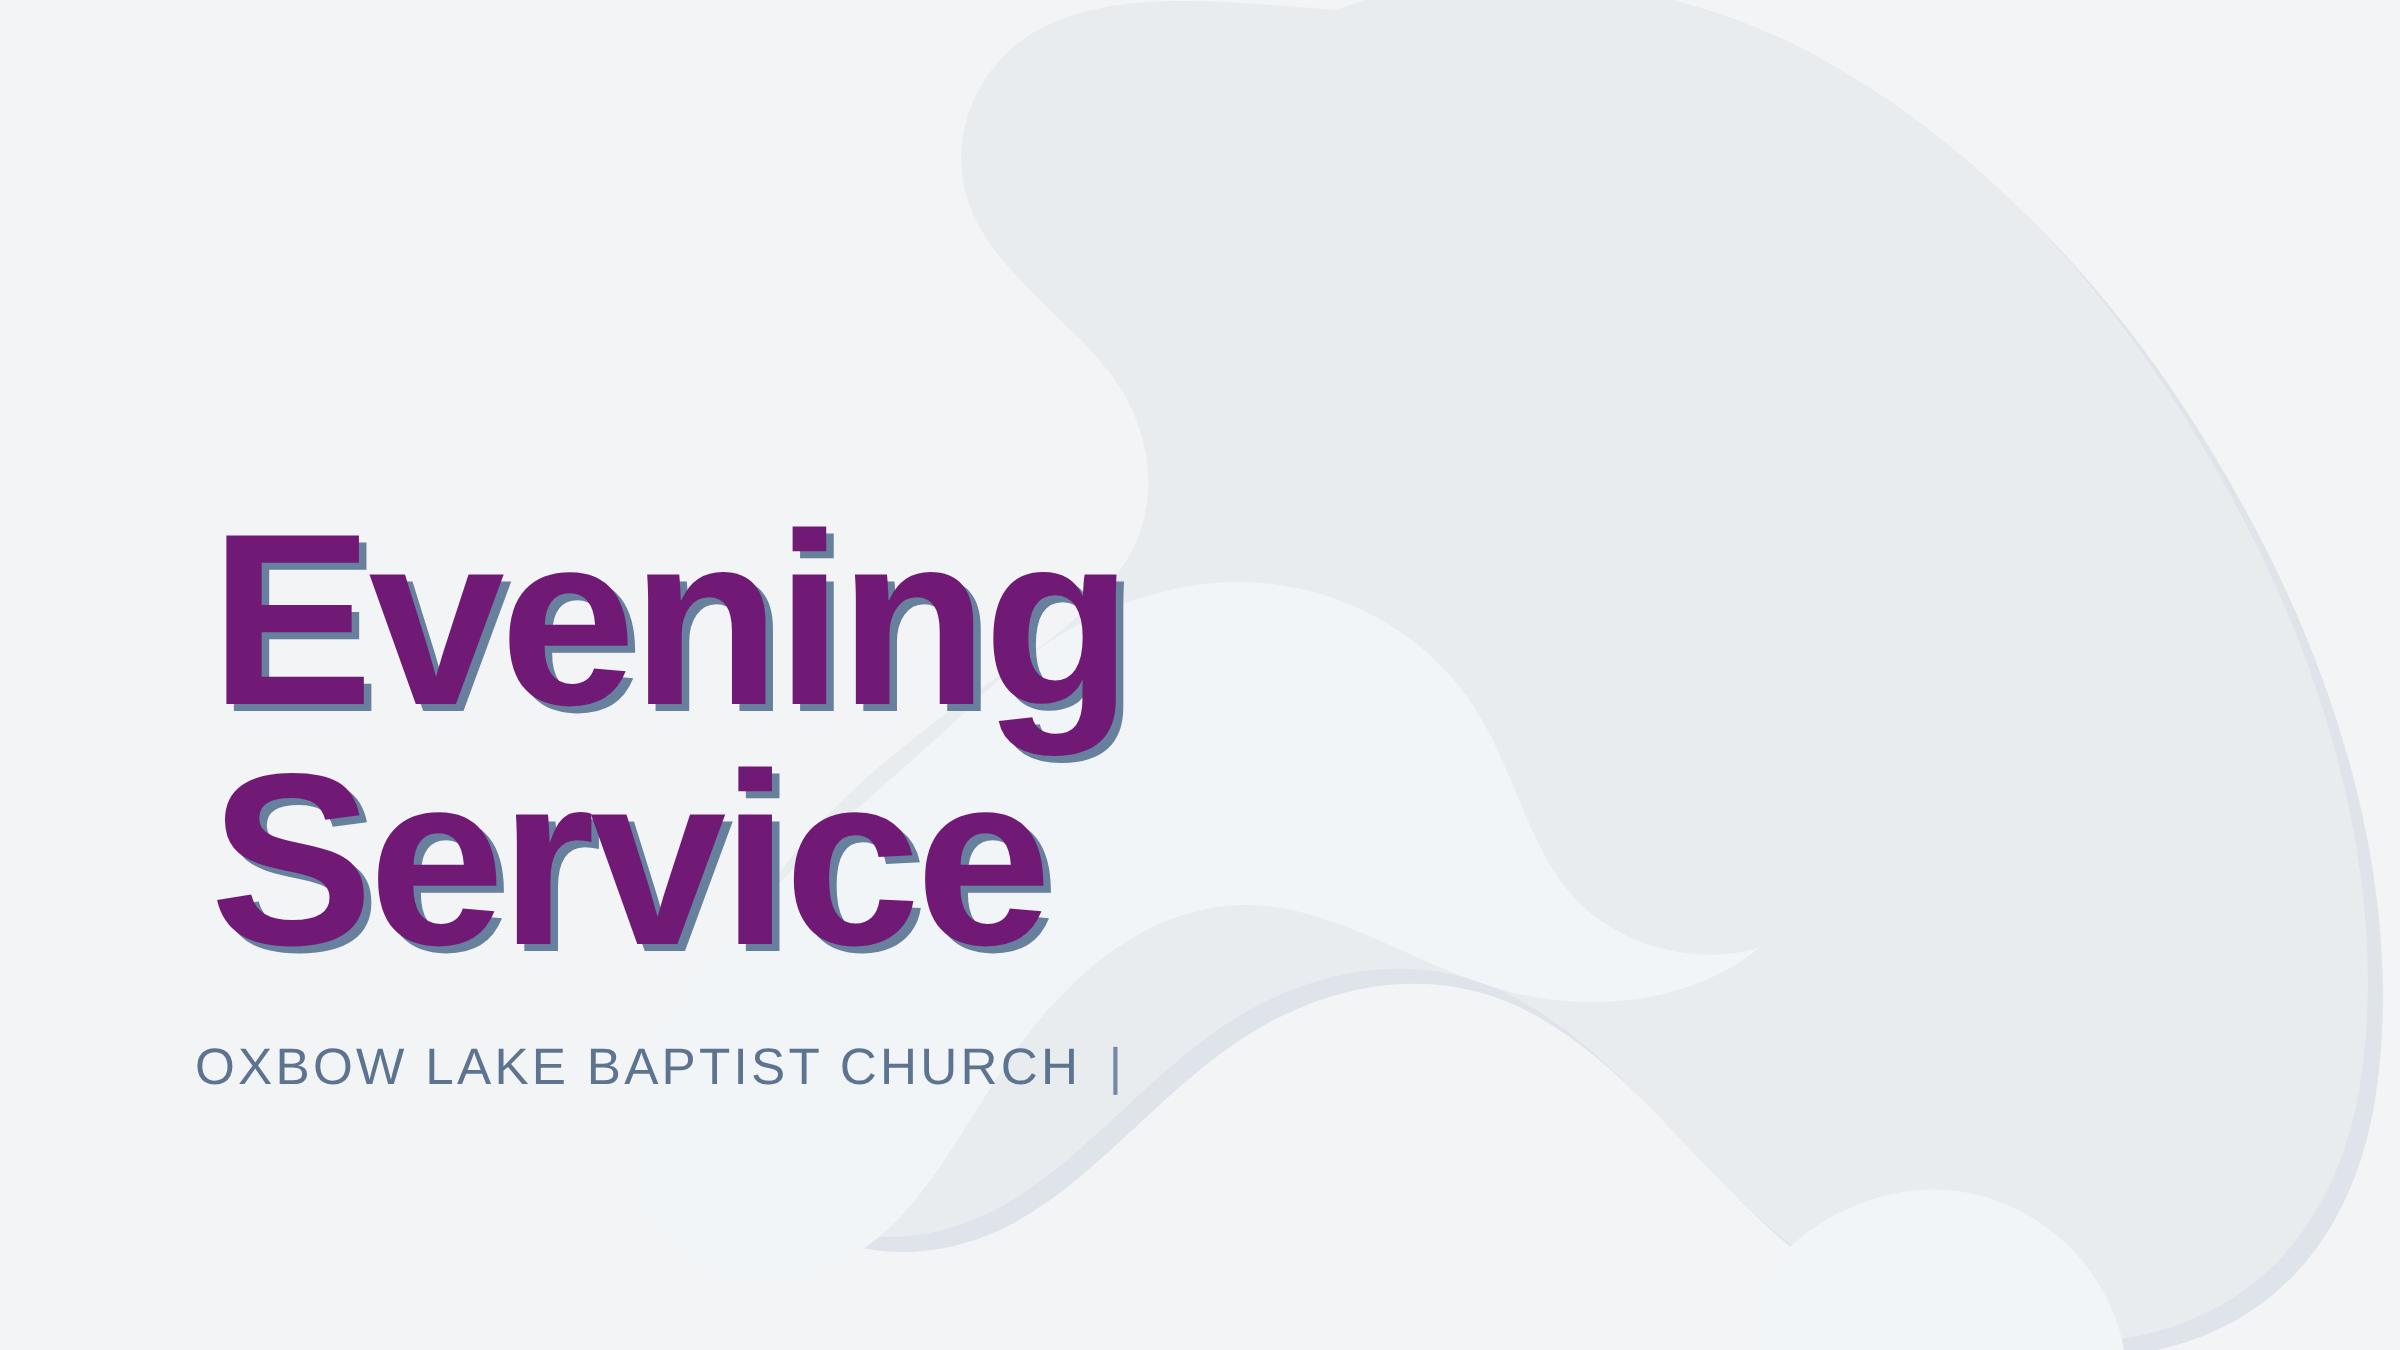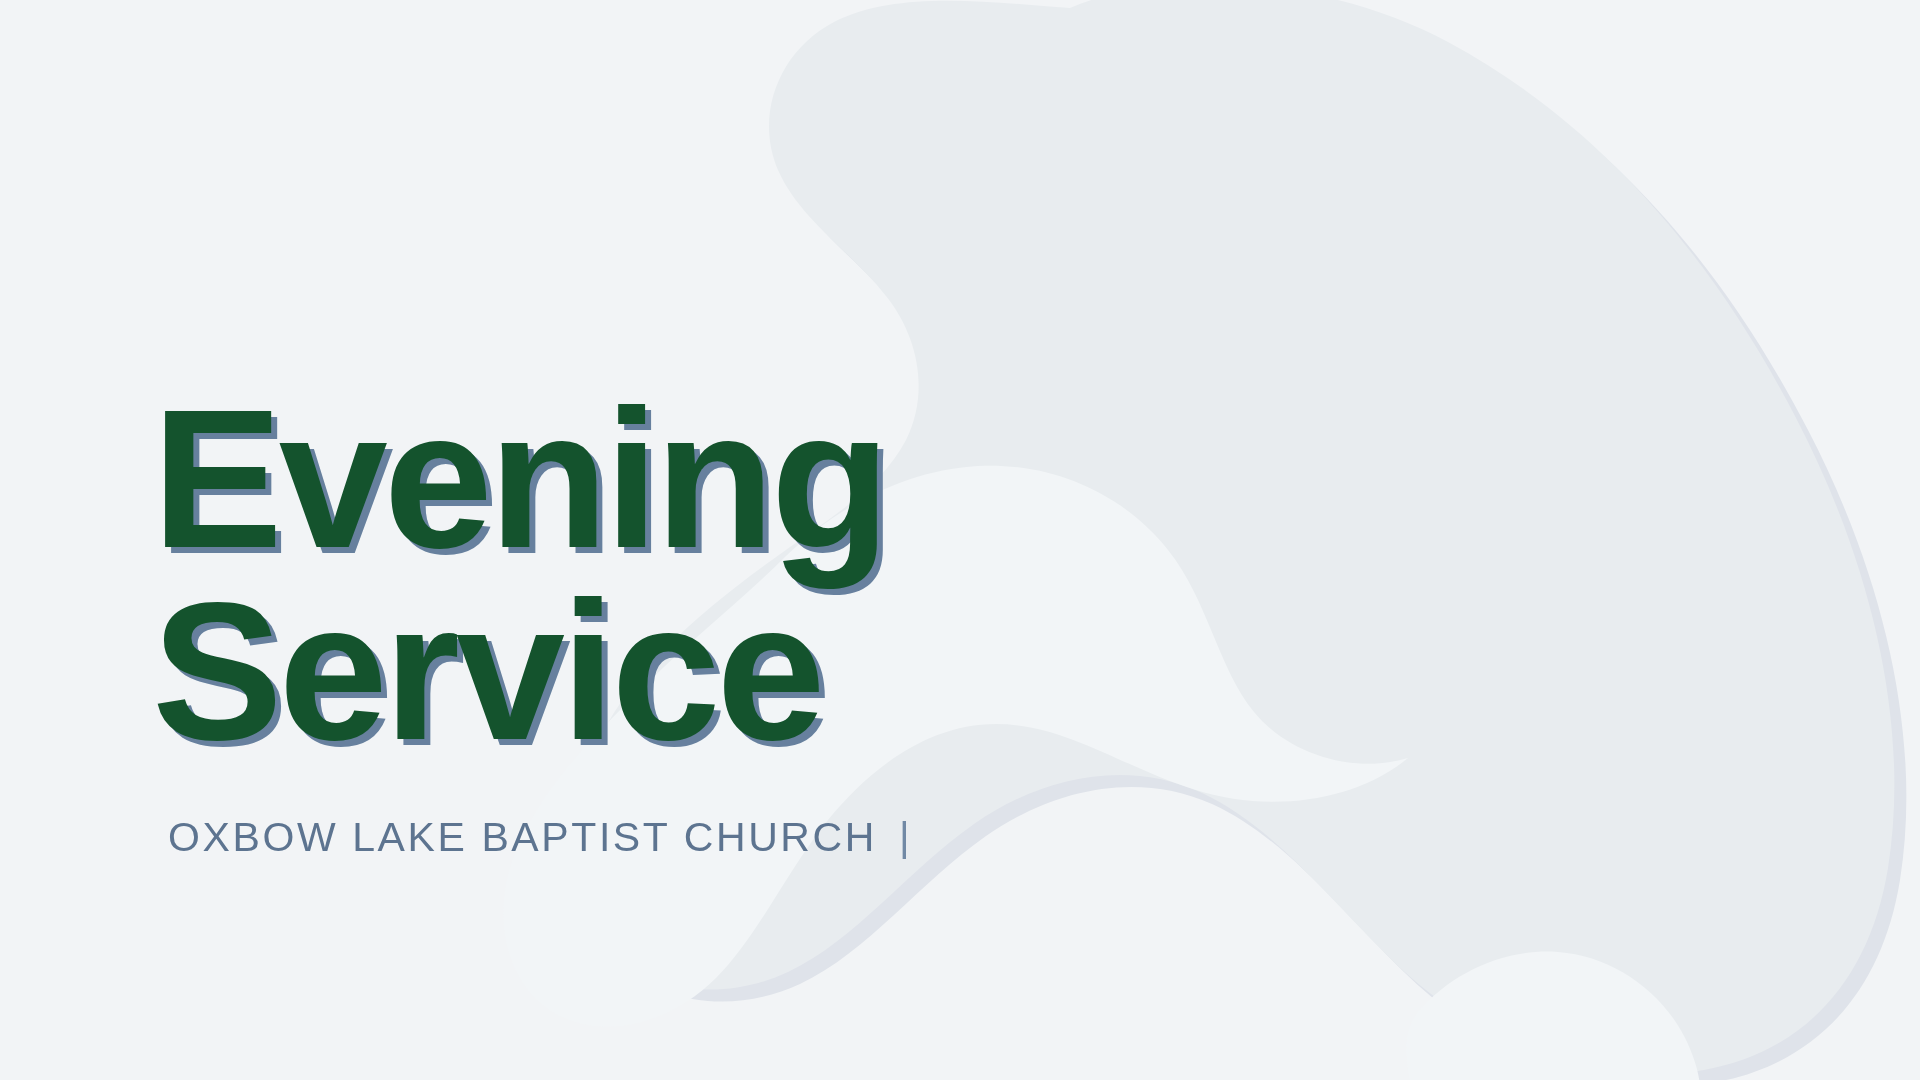--- a/index.html
+++ b/index.html
@@ -34,37 +34,37 @@
   
   .content {
     position: absolute;
     left: 152px;
     top: 384px;
     width: 1400px;
     z-index: 5;
   }
 
   .headline {
-    margin: 0;
-    color: #14532d;
+    margin: 16px;
+    color: #701a75;
     font-family: "Liberation Sans", sans-serif;
     font-weight: 700;
     font-size: 196px;
     line-height: 0.98;
     letter-spacing: -4px;
     text-shadow: 6px 6px 0 #67809e;
     white-space: nowrap;
   }
 
   .headline-line {
     display: block;
   }
 
   .subtitle {
-    margin: 16px;
+    margin: 4px;
     margin-top: 46px;
     color: #5d7490;
     font-family: "Liberation Sans", sans-serif;
     font-weight: 400;
     font-size: 41px;
     letter-spacing: 2.6px;
     text-transform: uppercase;
     white-space: nowrap;
     display: flex;
     align-items: baseline;

